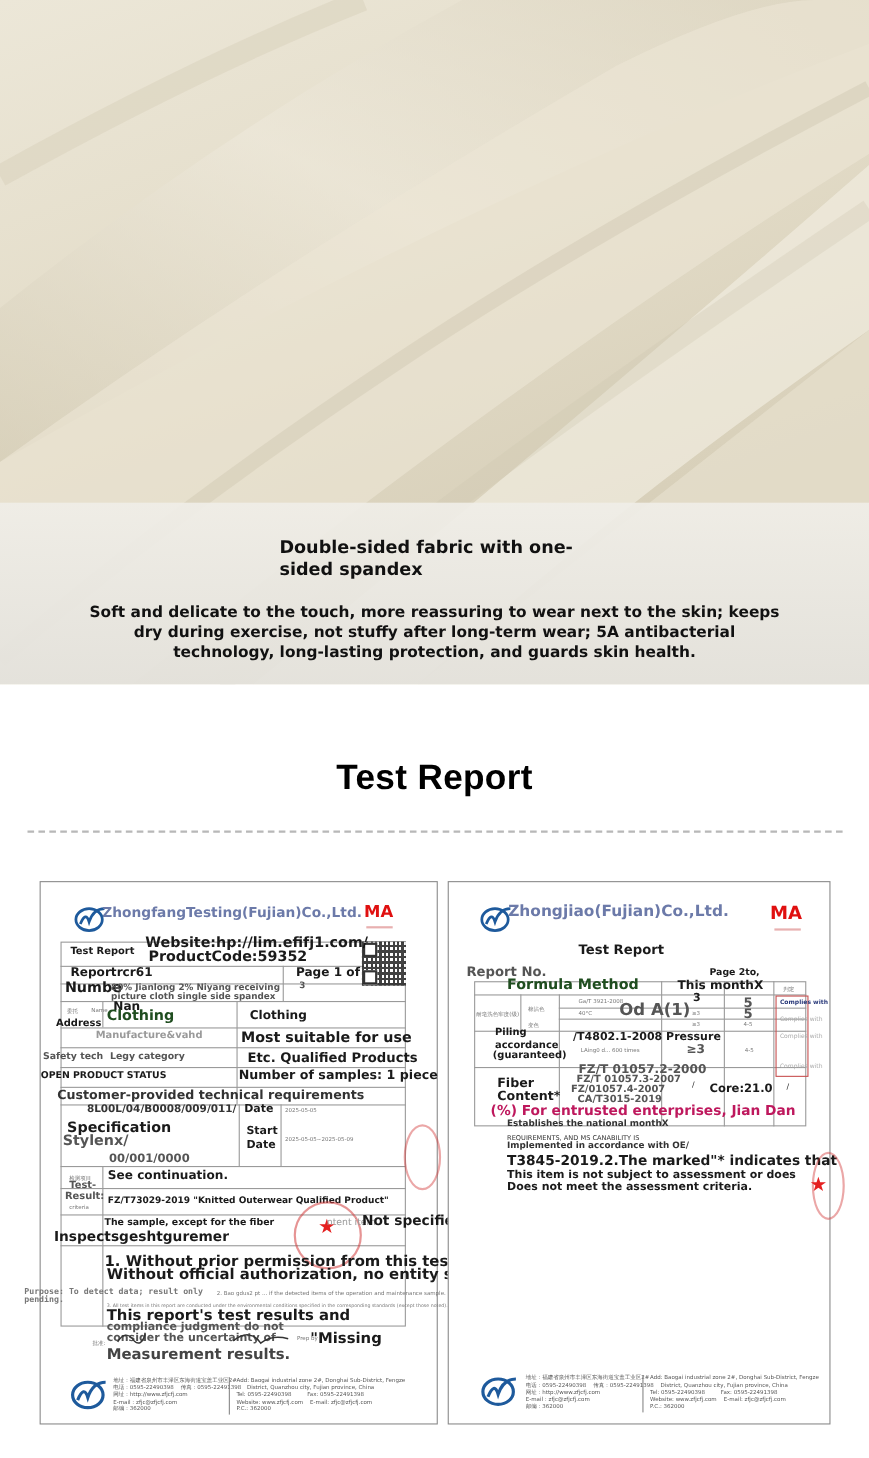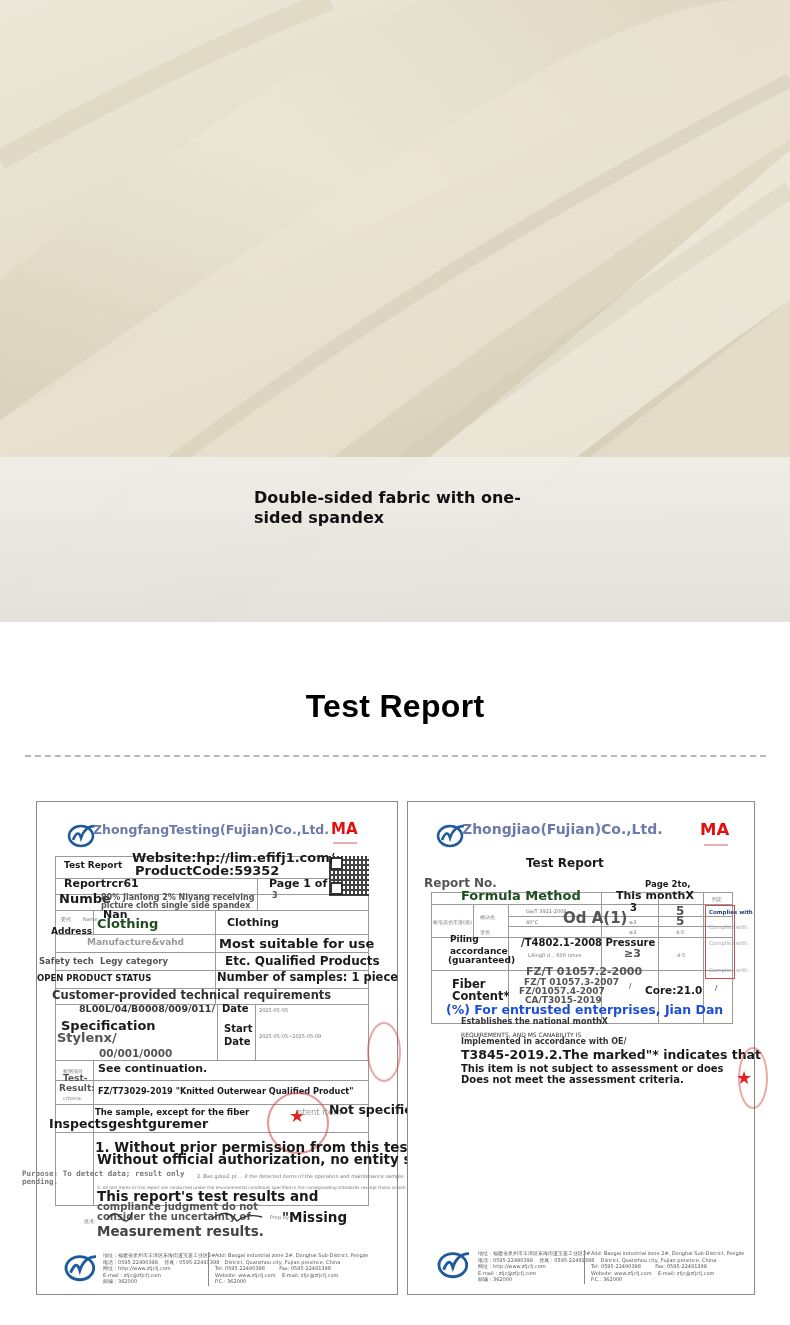--- a/index.html
+++ b/index.html
@@ -82,20 +82,21 @@
     <path d="M0 280 Q 200 120 420 0 L 790 0 L 790 40 Q 420 180 0 420 Z" fill="url(#fold1)" opacity="0.55"></path>
     <path d="M0 420 Q 250 240 560 60 Q 680 0 740 0 L 790 0 L 790 140 Q 500 320 120 622 L 0 622 Z" fill="#ece6d6" opacity="0.6"></path>
     <path d="M230 622 Q 480 420 790 150 L 790 300 Q 560 460 380 622 Z" fill="#f1ecdf" opacity="0.7"></path>
     <path d="M380 622 Q 600 450 790 300 L 790 622 Z" fill="#e6dfcc" opacity="0.75"></path>
     <path d="M0 600 Q 150 470 360 330 Q 540 210 790 80" stroke="#c9c0a8" stroke-width="14" fill="none" opacity="0.35"></path>
     <path d="M200 622 Q 420 440 790 190" stroke="#cec6ae" stroke-width="18" fill="none" opacity="0.3"></path>
     <path d="M0 160 Q 180 60 330 0" stroke="#d1c9b2" stroke-width="20" fill="none" opacity="0.35"></path>
   </svg>
   <div class="hero-band"></div>
   <div class="hero-title">Double-sided fabric with one-sided spandex</div>
+  <div class="hero-desc">Soft and delicate to the touch, more reassuring to wear next to the skin; keeps dry during exercise, not stuffy after long-term wear; 5A antibacterial technology, long-lasting protection, and guards skin health.</div>
 </div>
 
 <div class="section-title">Test Report</div>
 <div class="divider"></div>
 
 <div class="report r1">
   <svg class="logo" style="left:30px; top:20px;" viewBox="0 0 30 26">
     <ellipse cx="14" cy="14" rx="12" ry="10" fill="none" stroke="#1e5a9c" stroke-width="2.5"></ellipse>
     <path d="M6 18 Q 11 6 14 16 Q 18 4 28 4" fill="none" stroke="#1e5a9c" stroke-width="2.5"></path>
   </svg>
@@ -271,21 +272,21 @@
   <div class="abs b dark" style="left:44px; top:175px; font-size:11.5px;">Fiber</div>
   <div class="abs b dark" style="left:44px; top:187px; font-size:11.5px;">Content*</div>
   <div class="abs b grey" style="left:118px; top:163px; font-size:11px;">FZ/T 01057.2-2000</div>
   <div class="abs b grey" style="left:116px; top:176px; font-size:9px; line-height:9px;">FZ/T 01057.3-2007</div>
   <div class="abs b grey" style="left:111px; top:185px; font-size:9px; line-height:9px;">FZ/01057.4-2007</div>
   <div class="abs b grey" style="left:117px; top:194px; font-size:9px; line-height:9px;">CA/T3015-2019</div>
   <div class="abs dark" style="left:221px; top:180px; font-size:7px;">/</div>
   <div class="abs b dark" style="left:237px; top:182px; font-size:10.5px;">Core:21.0</div>
   <div class="abs dark" style="left:307px; top:182px; font-size:7px;">/</div>
 
-  <div class="abs b grey" style="left:38px; top:200px; font-size:12.5px; color:#1d4ed8;">(%) For entrusted enterprises, Jian Dan</div>
+  <div class="abs b grey" style="left:38px; top:200px; font-size:12.5px; color:#be185d;">(%) For entrusted enterprises, Jian Dan</div>
   <div class="abs b grey" style="left:53px; top:215px; font-size:8px; color:#333;">Establishes the national monthX</div>
   <div class="abs grey" style="left:53px; top:229px; font-size:6px; color:#333;">REQUIREMENTS, AND MS CANABILITY IS</div>
   <div class="abs b grey" style="left:53px; top:235px; font-size:8px; color:#333;">Implemented in accordance with OE/</div>
   <div class="abs b dark" style="left:53px; top:245px; font-size:12.5px;">T3845-2019.2.The marked"* indicates that</div>
   <div class="abs b dark" style="left:53px; top:261px; font-size:10px; line-height:11px;">This item is not subject to assessment or does</div>
   <div class="abs b dark" style="left:53px; top:272px; font-size:10px; line-height:11px;">Does not meet the assessment criteria.</div>
 
   <div class="stamp" style="left:330px; top:245px; width:30px; height:62px; border-color: rgba(210,60,60,0.45);"></div>
   <div class="star" style="left:328px; top:267px;">★</div>
 

